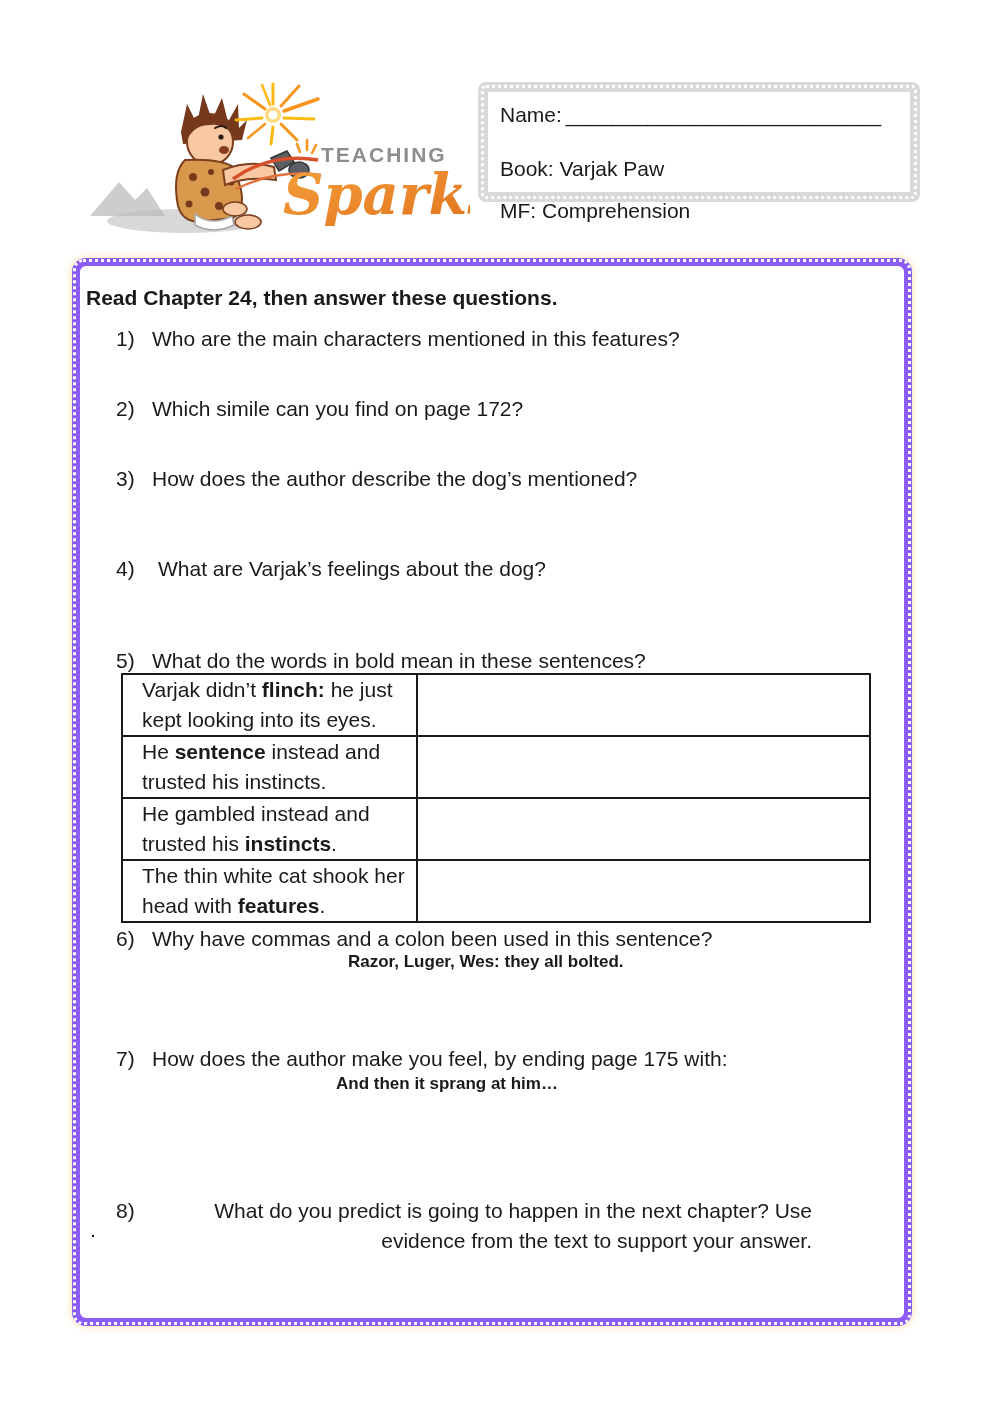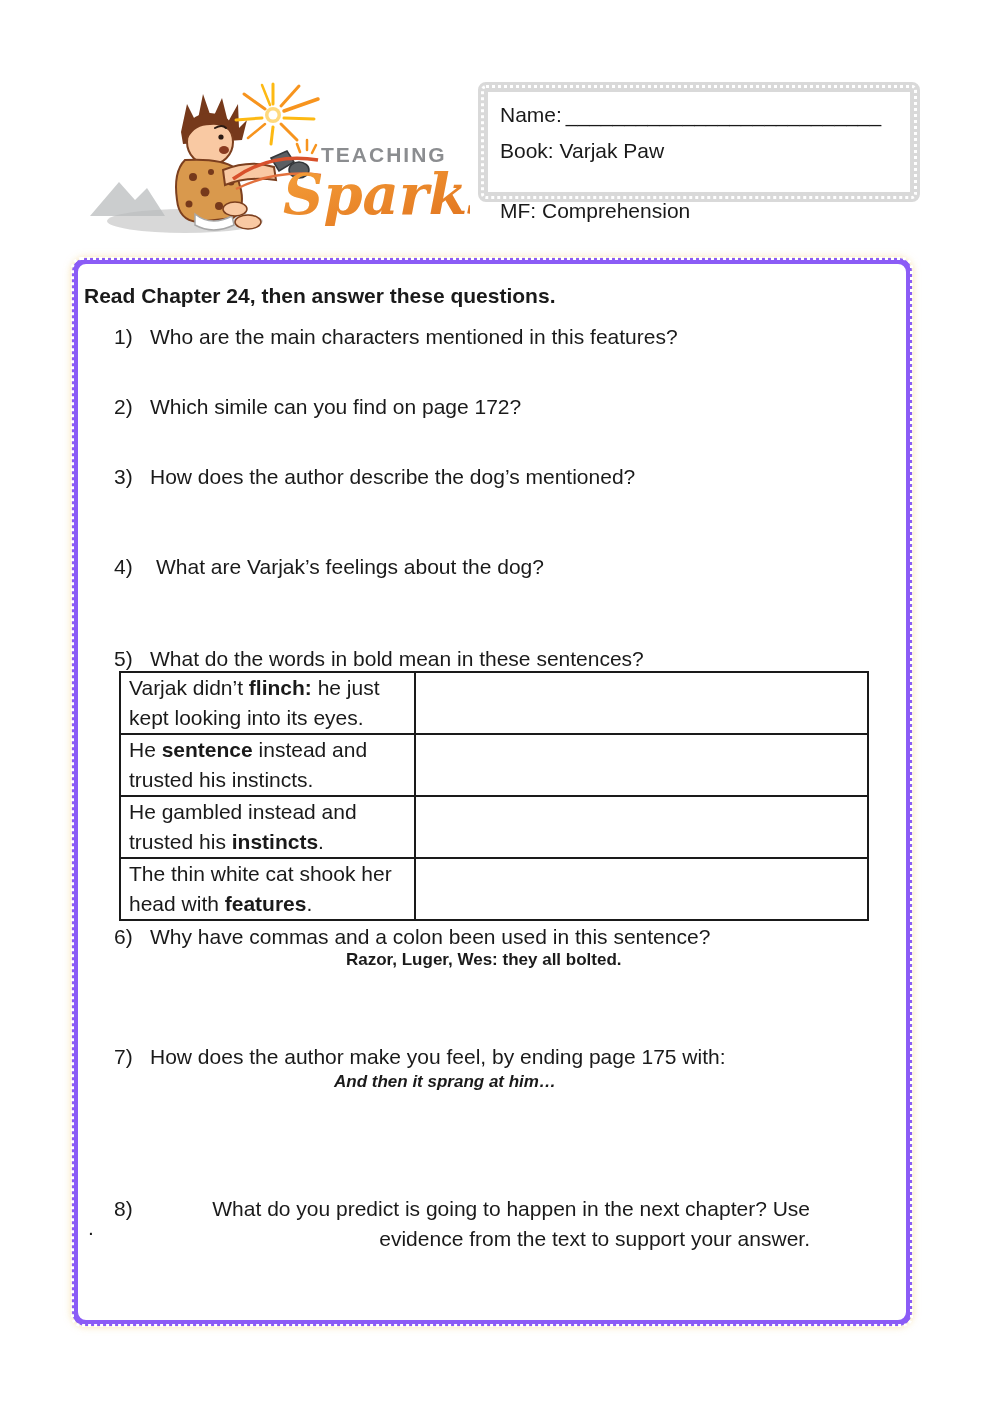--- a/index.html
+++ b/index.html
@@ -23,21 +23,21 @@
   }
   .info-row {
     position:absolute; left:12px; font-size:21px; line-height:26px;
     color:#1a1a1a; white-space:nowrap;
   }
   .name-line { letter-spacing:0px; margin-left:4px; }
 
   
   .main-box {
     position:absolute; left:72px; top:258px; width:840px; height:1068px;
-    border:6px solid #8b5cf6; border-radius:14px; background:#fff;
+    border:8px solid #8b5cf6; border-radius:14px; background:#fff;
     box-shadow:0 0 6px 2px rgba(244,216,152,0.55);
   }
   .main-box::before {
     content:""; position:absolute; inset:-7px; border:3px dotted #ffffff;
     border-radius:10px; pointer-events:none;
   }
 
   .instruction {
     position:absolute; left:6px; top:20px; font-size:21px; font-weight:700;
     white-space:nowrap;
@@ -46,27 +46,27 @@
   .qn { flex:0 0 36px; }
   .qt { white-space:nowrap; }
   .q.wrap .qt { white-space:normal; width:660px;text-align:right; }
 
   .vocab {
     position:absolute; left:41px; top:407px; width:748px;
     border-collapse:collapse; table-layout:fixed;
   }
   .vocab td {
     border:2px solid #1a1a1a; height:61px; vertical-align:middle;
-    font-size:21px; line-height:30px; padding:0 4px 0 8px;
+    font-size:21px; line-height:30px; padding:0 4px 0 19px;
   }
   .vocab td.sent { width:295px; }
   .vocab td.ans  { width:453px; }
 
   .example { position:absolute; font-size:17px; font-weight:700; white-space:nowrap; }
-  .example.italic { font-style:italic; }
+  .example.italic { }
   .stray { position:absolute; left:10px; top:952px; font-size:21px; }
 
   b { font-weight:700; }
 </style>
 </head>
 <body>
 
 <div class="page">
 
   <div class="logo">
@@ -132,21 +132,21 @@
 
       <text x="236" y="80" font-size="21" font-weight="600" letter-spacing="2" fill="#8b8d90" font-family="Liberation Sans, sans-serif">TEACHING</text>
       <text x="198" y="132" font-size="56" font-style="italic" font-weight="700" fill="url(#sparkgrad)" font-family="DejaVu Serif, serif">Sparks</text>
     </svg>
   </div>
 
   <div class="info-box">
     <div class="info-row" style="top:10px">
       <span>Name:</span><span class="name-line">___________________________</span>
     </div>
-    <div class="info-row" style="top:46px">Book: Varjak Paw</div>
+    <div class="info-row" style="top:64px">Book: Varjak Paw</div>
     <div class="info-row" style="top:106px">MF: Comprehension</div>
   </div>
 
   <div class="main-box">
 
     <div class="instruction">Read Chapter 24, then answer these questions.</div>
 
     <div class="q" style="top:58px">
       <span class="qn">1)</span>
       <span class="qt">Who are the main characters mentioned in this features?</span>

